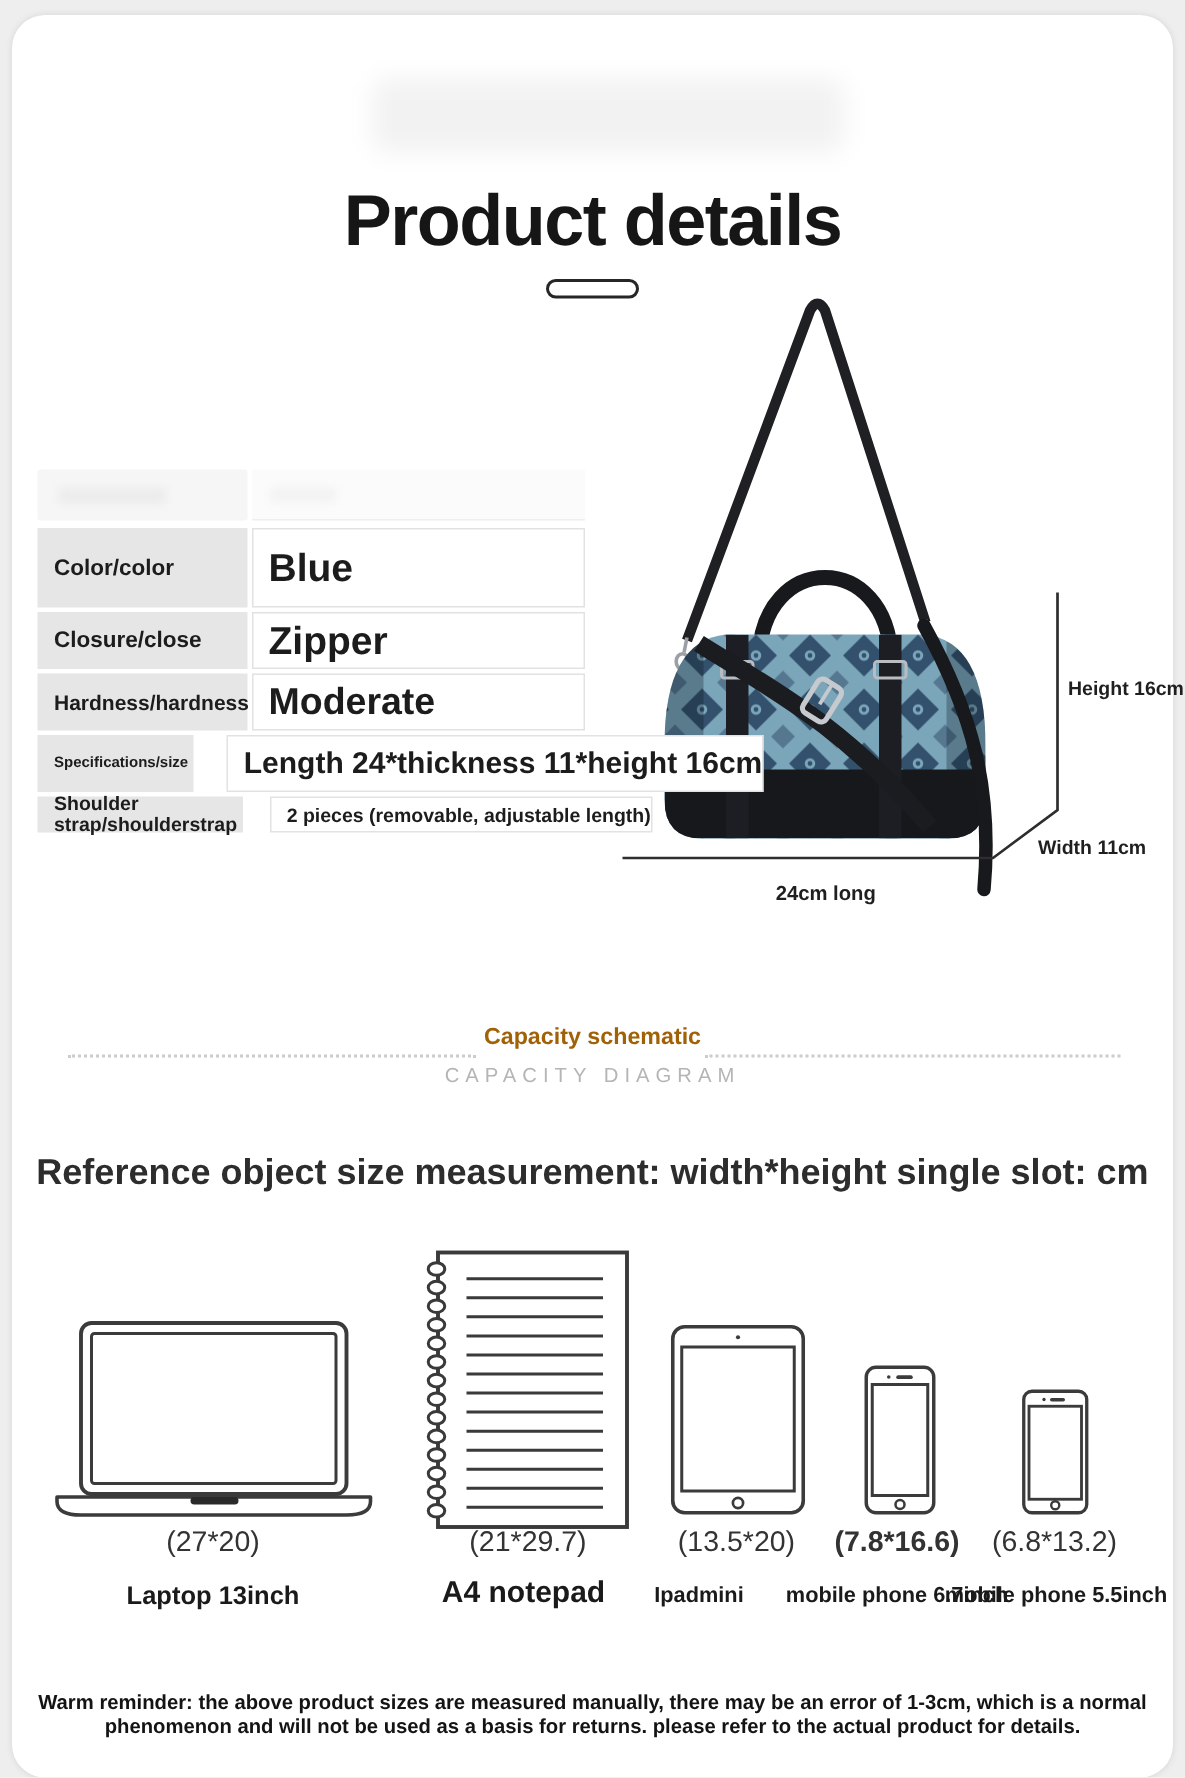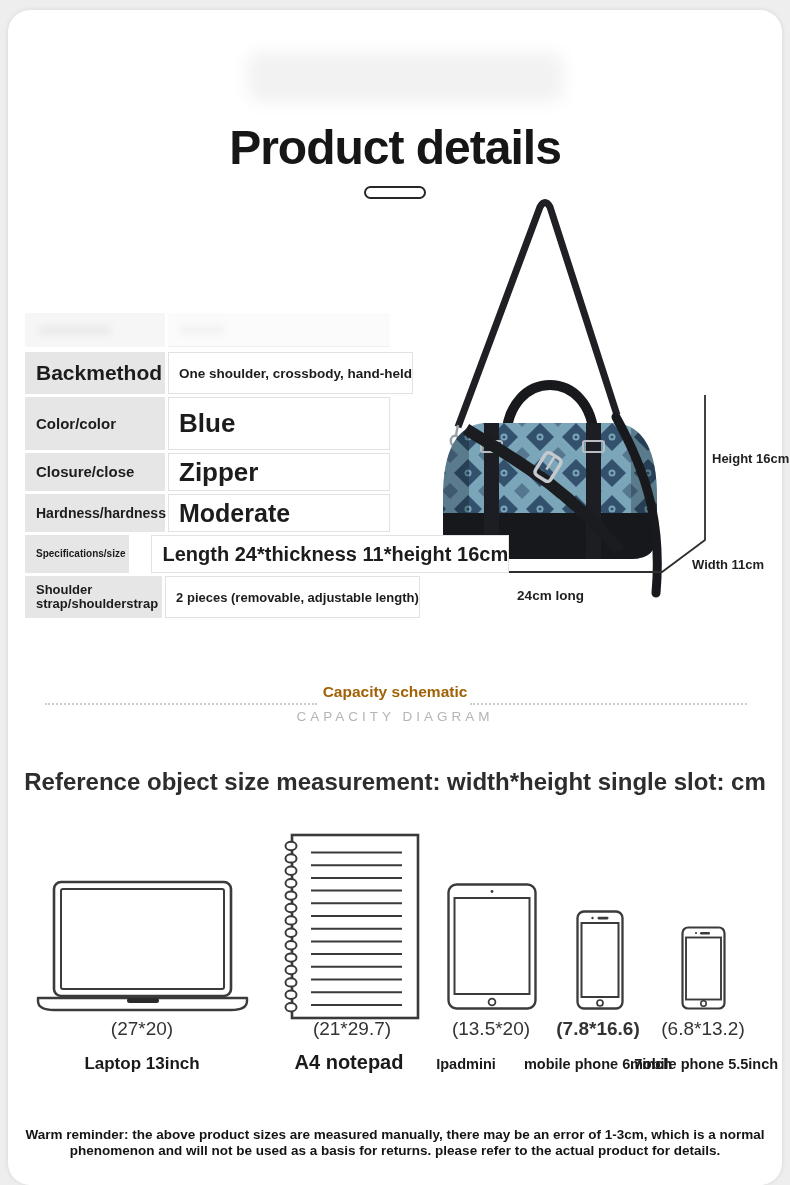--- a/index.html
+++ b/index.html
@@ -58,41 +58,37 @@
 
   <div class="abs spec">
     <div class="ghost-row">
       <div class="ghost-label">
           <div class="ghost-bar"></div>
         </div>
       <div class="ghost-value">
           <div class="ghost-bar2"></div>
         </div>
     </div>
-    <div class="spec-row" style="height:42px;">
-      <div class="spec-label fs21">Backmethod</div>
-      <div class="spec-value fs135">One shoulder, crossbody, hand-held</div>
-    </div>
     <div class="spec-row" style="height:53px;">
       <div class="spec-label fs15">Color/color</div>
       <div class="spec-value fs26">Blue</div>
     </div>
     <div class="spec-row" style="height:38px;">
       <div class="spec-label fs15">Closure/close</div>
       <div class="spec-value fs26">Zipper</div>
     </div>
     <div class="spec-row" style="height:38px;">
       <div class="spec-label fs14">Hardness/hardness</div>
       <div class="spec-value fs25">Moderate</div>
     </div>
     <div class="spec-row" style="height:38px;gap:19px;">
       <div class="spec-label fs10">Specifications/size</div>
       <div class="spec-value fs20">Length 24*thickness 11*height 16cm</div>
     </div>
-    <div class="spec-row" style="height:42px;">
+    <div class="spec-row" style="height:24px;gap:15px;">
       <div class="spec-label fs13 wrap">Shoulder strap/shoulderstrap</div>
       <div class="spec-value fs13">2 pieces (removable, adjustable length)</div>
     </div>
   </div>
 
   <svg class="abs" style="left:410px;top:195px;" width="380" height="420" viewBox="0 0 380 420">
     <defs>
       <pattern id="diam" width="36" height="36" patternUnits="userSpaceOnUse" patternTransform="translate(4,8)">
         <rect width="36" height="36" fill="#7ba6ba"></rect>
         <path d="M18,4 L32,18 L18,32 L4,18 Z" fill="#33516c"></path>

